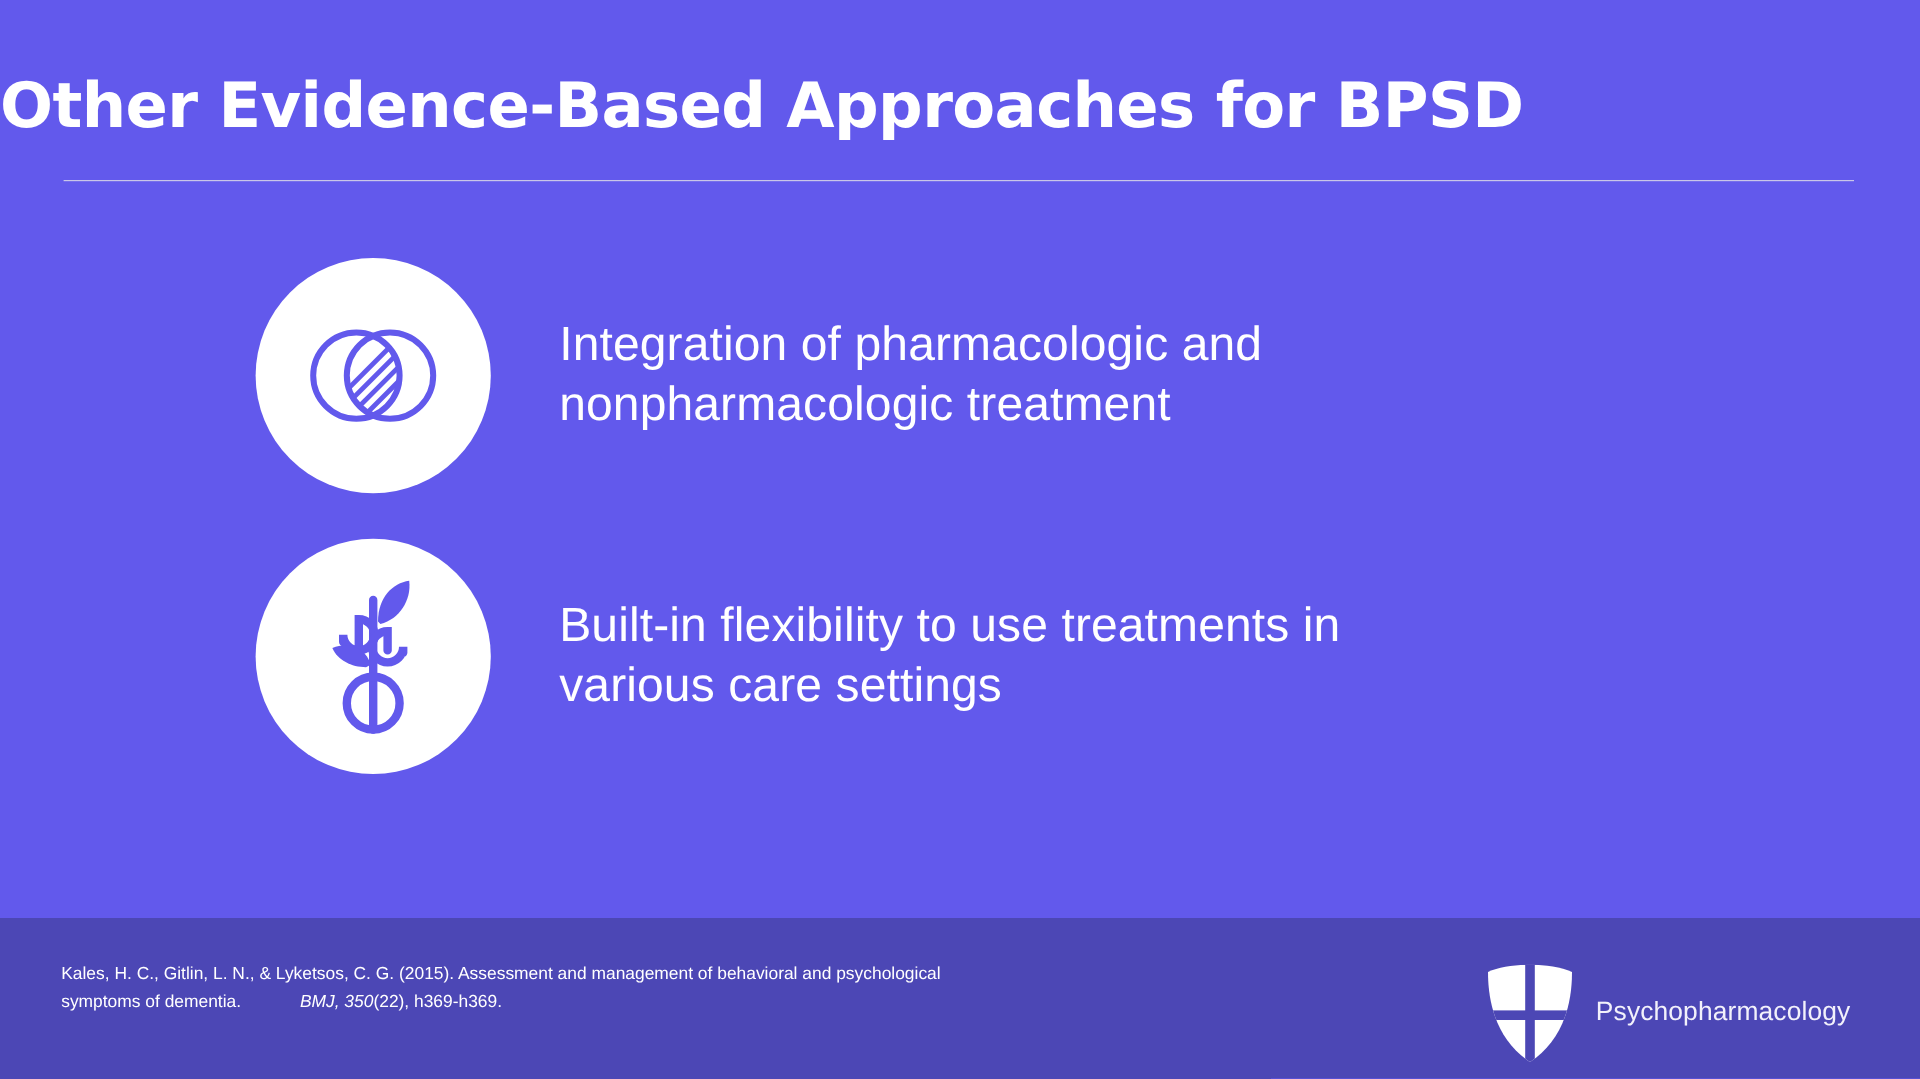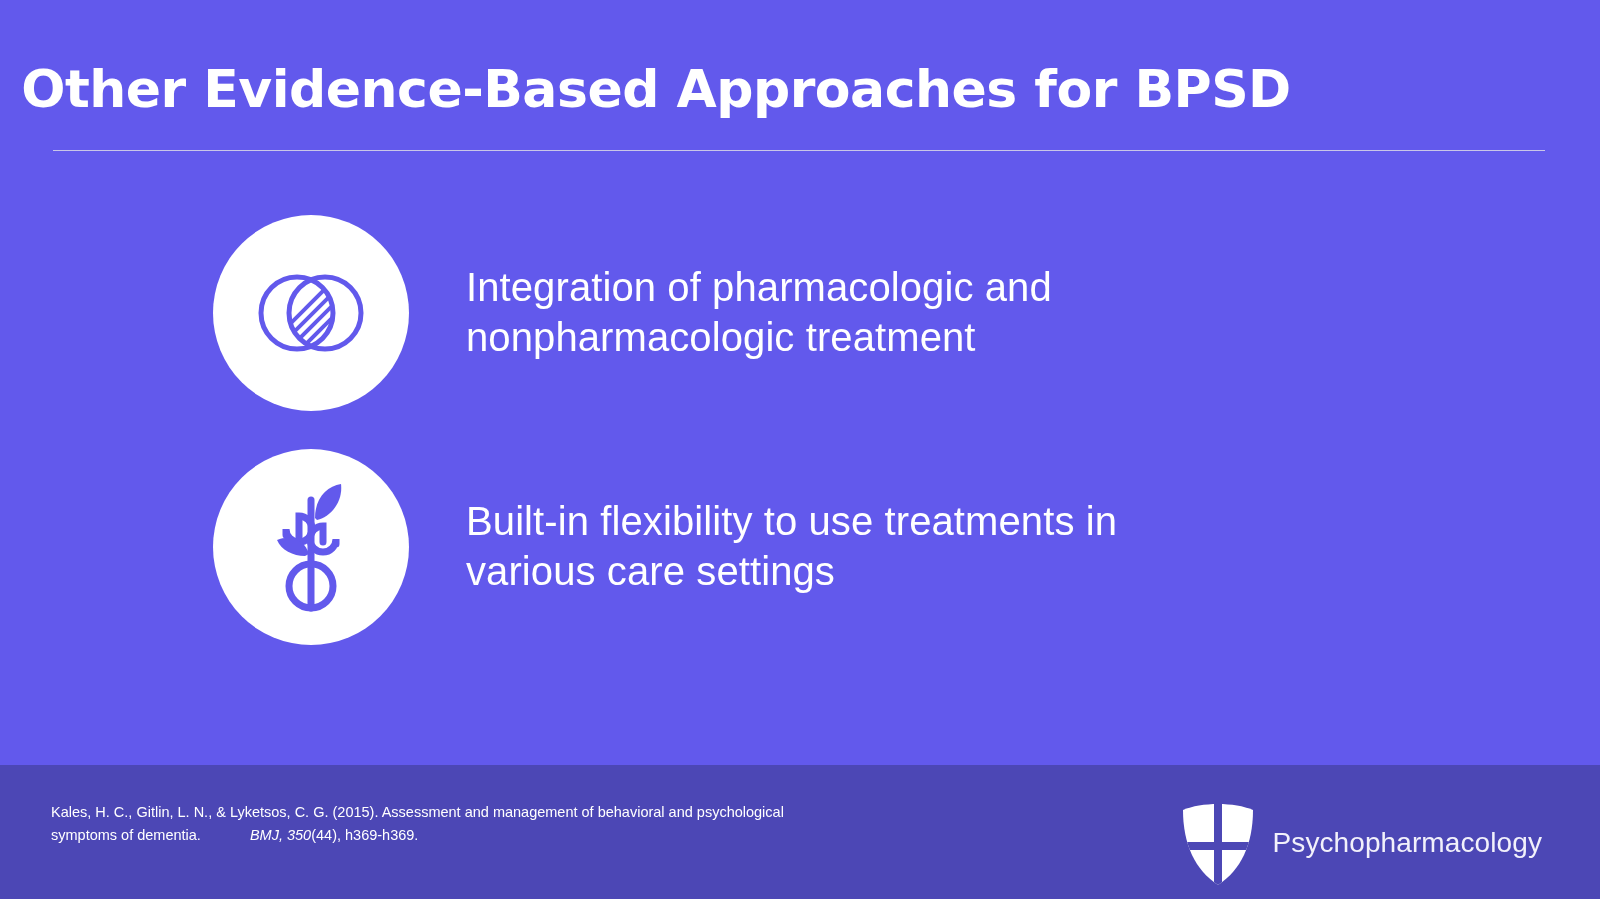--- a/index.html
+++ b/index.html
@@ -21,21 +21,20 @@
     background: #6259ec;
     overflow: hidden;
   }
 
   
   .title-block {
     position: absolute;
     top: 60px;
     left: 0;
     width: 1312px;
-    text-align: center;
   }
   .slide-title {
     margin: 0;
     font-family: "DejaVu Sans", sans-serif;
     font-size: 52px;
     font-weight: bold;
     letter-spacing: -0.5px;
     color: #ffffff;
     line-height: 1.15;
   }
@@ -120,21 +119,21 @@
     gap: 18px;
   }
   .brand-mark {
     width: 74px;
     height: 86px;
     flex: 0 0 74px;
   }
   .brand-text {
     color: #f2f1fb;
     font-family: "Liberation Sans", sans-serif;
-    font-size: 28px;
+    font-size: 22px;
     font-weight: 400;
     line-height: 1.28;
     letter-spacing: 0.1px;
   }
   .brand-text span { display: block; }
 </style>
 </head>
 <body>
 
 <div class="slide">
@@ -211,21 +210,21 @@
         </div>
       </div>
       <div class="row-text">Built-in flexibility to use treatments in various care settings</div>
     </div>
 
   </div>
 
   <div class="footer">
 
     <div class="citation">
-      <span>Kales, H. C., Gitlin, L. N., &amp; Lyketsos, C. G. (2015). Assessment and management of behavioral and psychological symptoms of dementia. </span><span class="it">BMJ, 350</span><span>(44), h369-h369.</span>
+      <span>Kales, H. C., Gitlin, L. N., &amp; Lyketsos, C. G. (2015). Assessment and management of behavioral and psychological symptoms of dementia. </span><span class="it">BMJ, 350</span><span>(22), h369-h369.</span>
     </div>
 
     <div class="brand">
       <svg class="brand-mark" viewBox="0 0 74 86">
         <defs>
           <clipPath id="shieldClip">
             <path d="M2 10 C20 2 54 2 72 10 C72 44 60 70 37 85 C14 70 2 44 2 10 Z"></path>
           </clipPath>
         </defs>
         <g clip-path="url(#shieldClip)">

